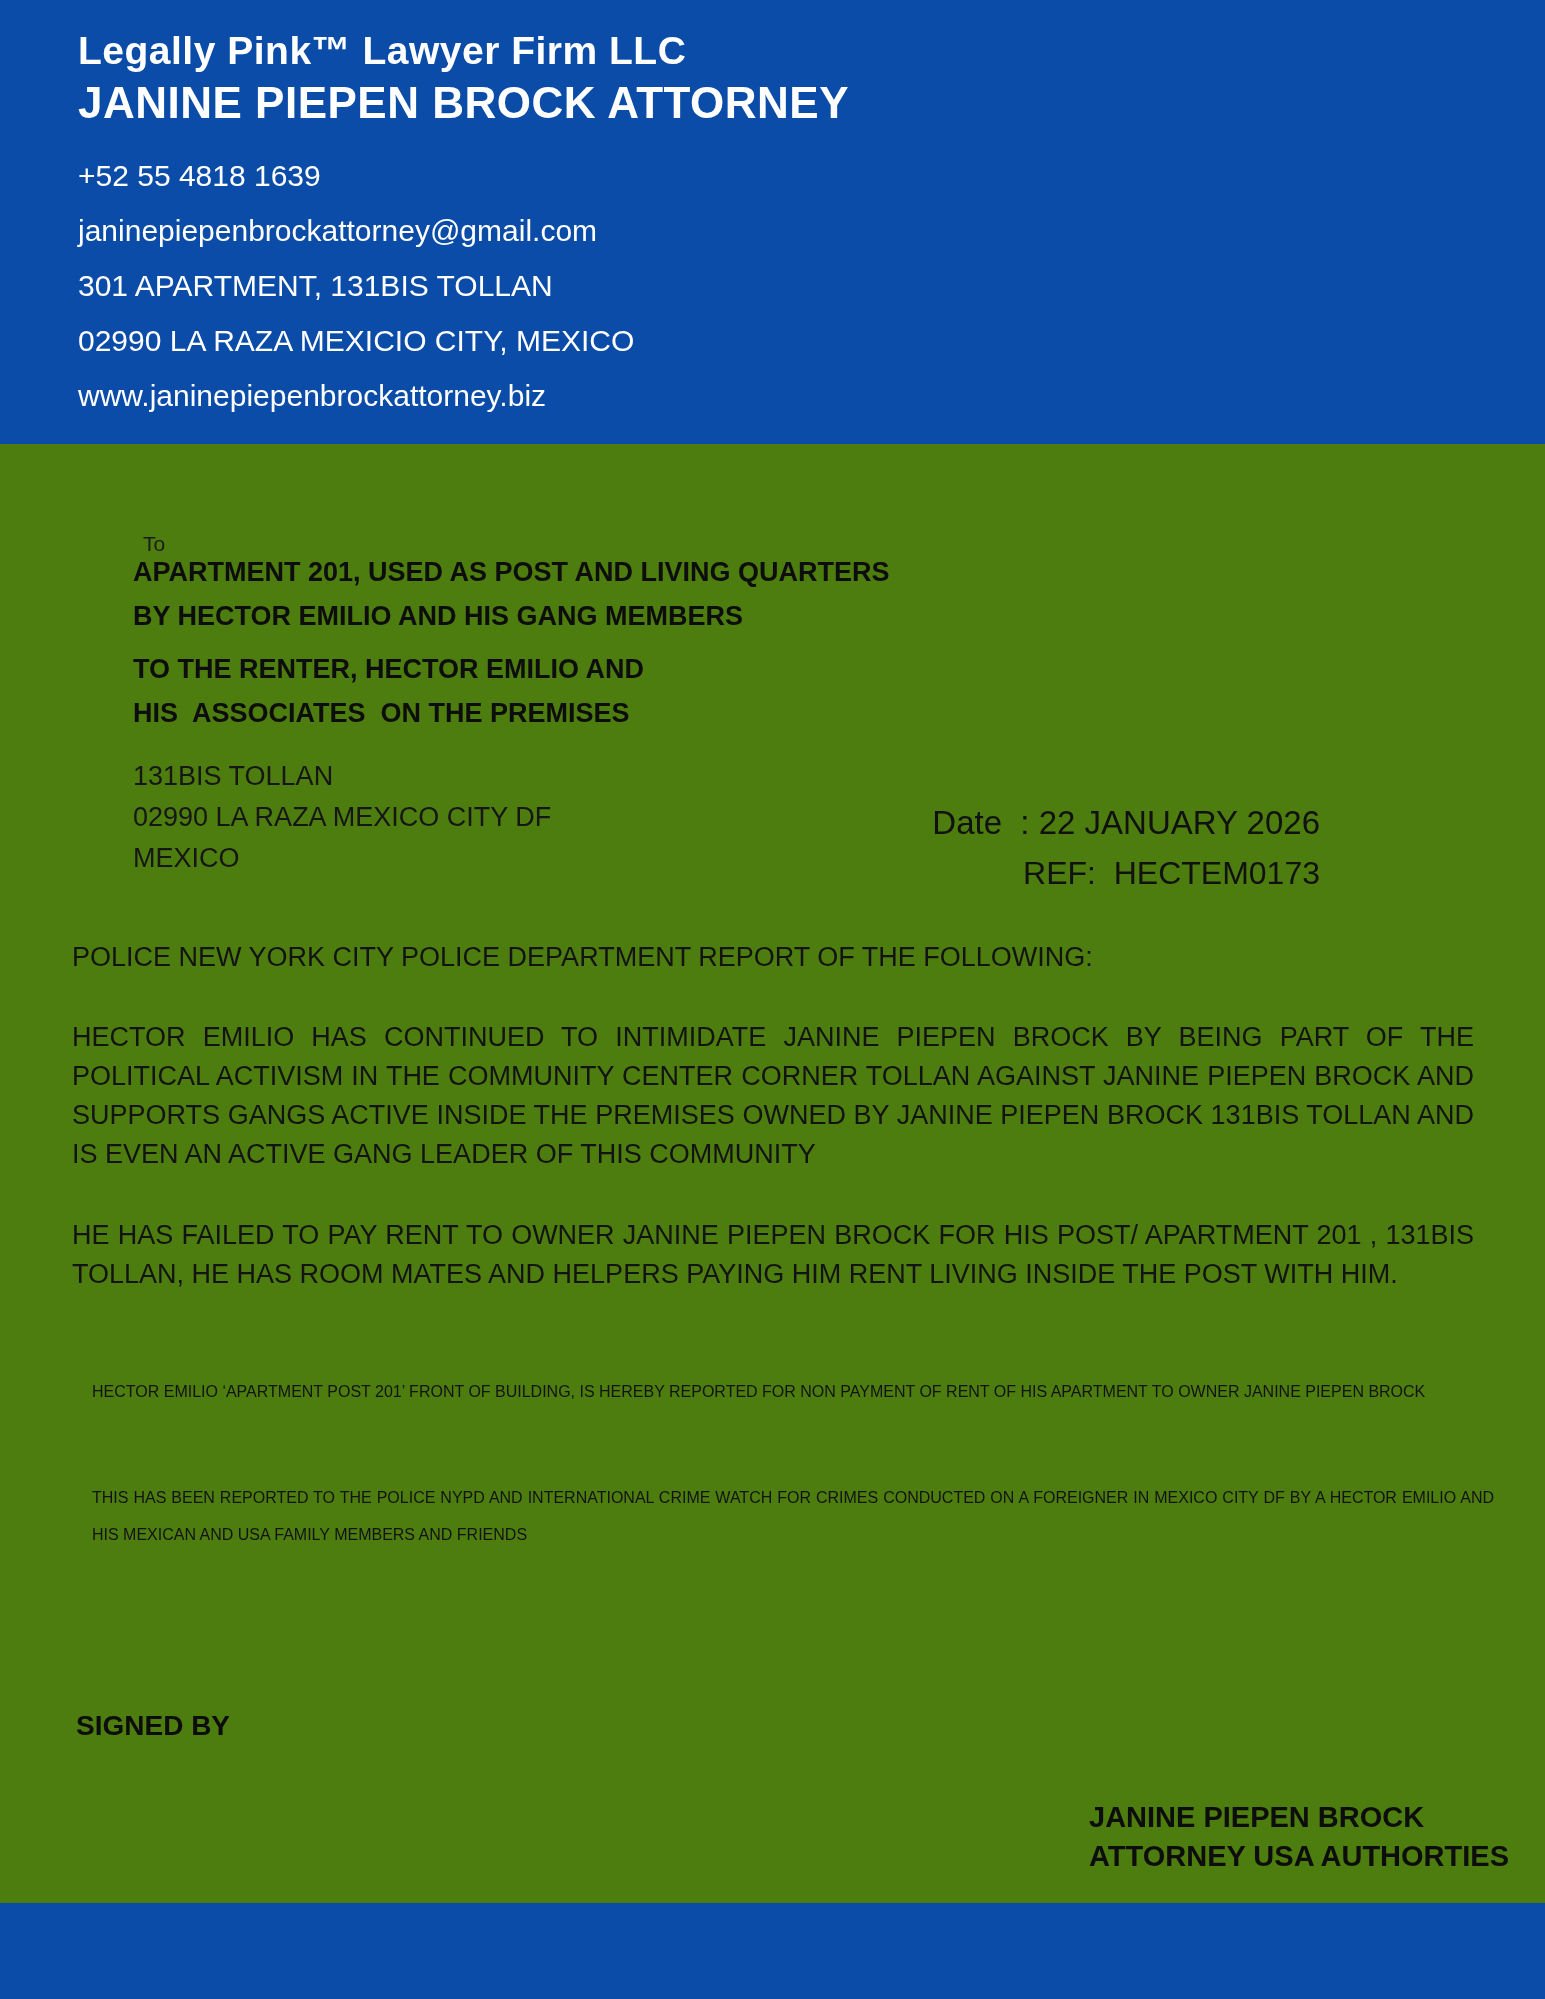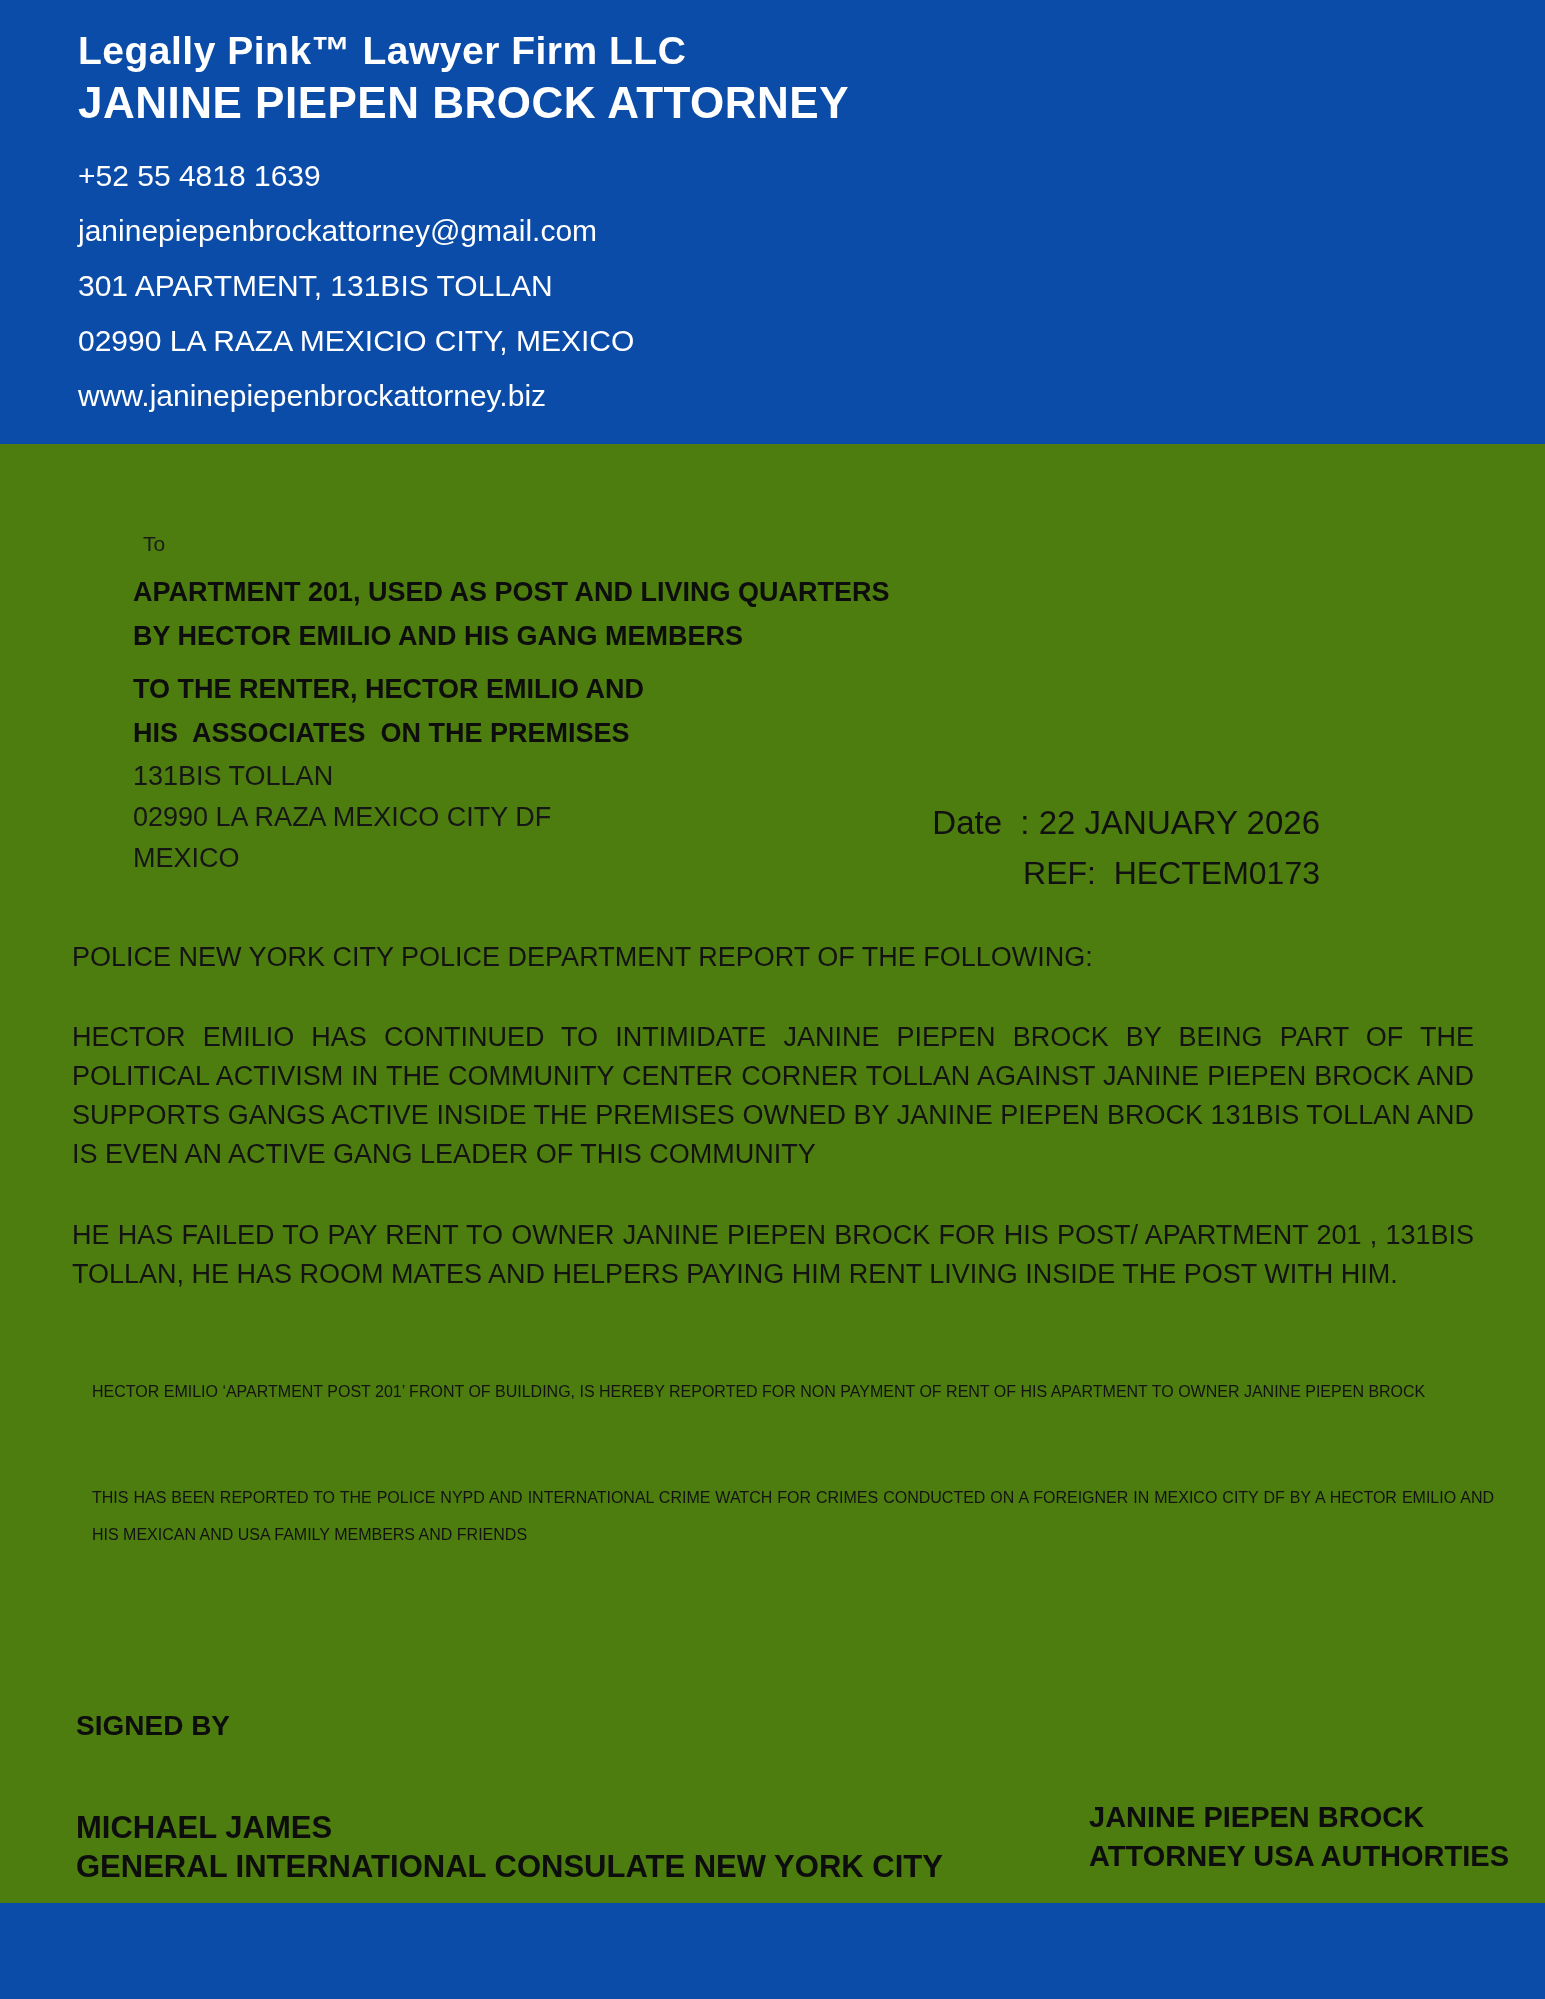--- a/index.html
+++ b/index.html
@@ -52,21 +52,21 @@
     background: #0B4CA8;
   }
   
   .abs { position: absolute; }
   .to-label {
     left: 143px; top: 532px;
     font-size: 21px;
     color: #1b1b1b;
   }
   .recipient {
-    left: 133px; top: 570px;
+    left: 133px; top: 550px;
     color: #0d0d0d;
   }
   .recipient-line {
     font-size: 27px;
     font-weight: 700;
     line-height: 44px;
     white-space: pre-wrap;
   }
   .recipient-gap { height: 9px; }
   .recipient-address {
@@ -178,24 +178,20 @@
   <div class="abs para size-a p1">HECTOR EMILIO HAS CONTINUED TO INTIMIDATE JANINE PIEPEN BROCK BY BEING PART OF THE POLITICAL ACTIVISM IN THE COMMUNITY CENTER CORNER TOLLAN AGAINST JANINE PIEPEN BROCK AND SUPPORTS GANGS ACTIVE INSIDE THE PREMISES OWNED BY JANINE PIEPEN BROCK 131BIS TOLLAN AND IS EVEN AN ACTIVE GANG LEADER OF THIS COMMUNITY</div>
 
   <div class="abs para size-a p2">HE HAS FAILED TO PAY RENT TO OWNER JANINE PIEPEN BROCK FOR HIS POST/ APARTMENT 201 , 131BIS TOLLAN, HE HAS ROOM MATES AND HELPERS PAYING HIM RENT LIVING INSIDE THE POST WITH HIM.</div>
 
   <div class="abs para size-b p3">HECTOR EMILIO ‘APARTMENT POST 201’ FRONT OF BUILDING, IS HEREBY REPORTED FOR NON PAYMENT OF RENT OF HIS APARTMENT TO OWNER JANINE PIEPEN BROCK</div>
 
   <div class="abs para size-b p4">THIS HAS BEEN REPORTED TO THE POLICE NYPD AND  INTERNATIONAL CRIME WATCH FOR CRIMES CONDUCTED ON A FOREIGNER IN MEXICO CITY DF BY A HECTOR EMILIO AND HIS MEXICAN AND USA FAMILY MEMBERS AND FRIENDS</div>
 
   <div class="abs signed-by">SIGNED BY</div>
 
-  <div class="abs signer-left">
-    <div class="sig-line">MICHAEL JAMES</div>
-    <div class="sig-line">GENERAL INTERNATIONAL CONSULATE NEW YORK CITY</div>
-  </div>
 
   <div class="abs signer-right">
     <div class="sig-line">JANINE PIEPEN BROCK</div>
     <div class="sig-line">ATTORNEY USA AUTHORTIES</div>
   </div>
 
   <div class="footer"></div>
 
 </div>
 

